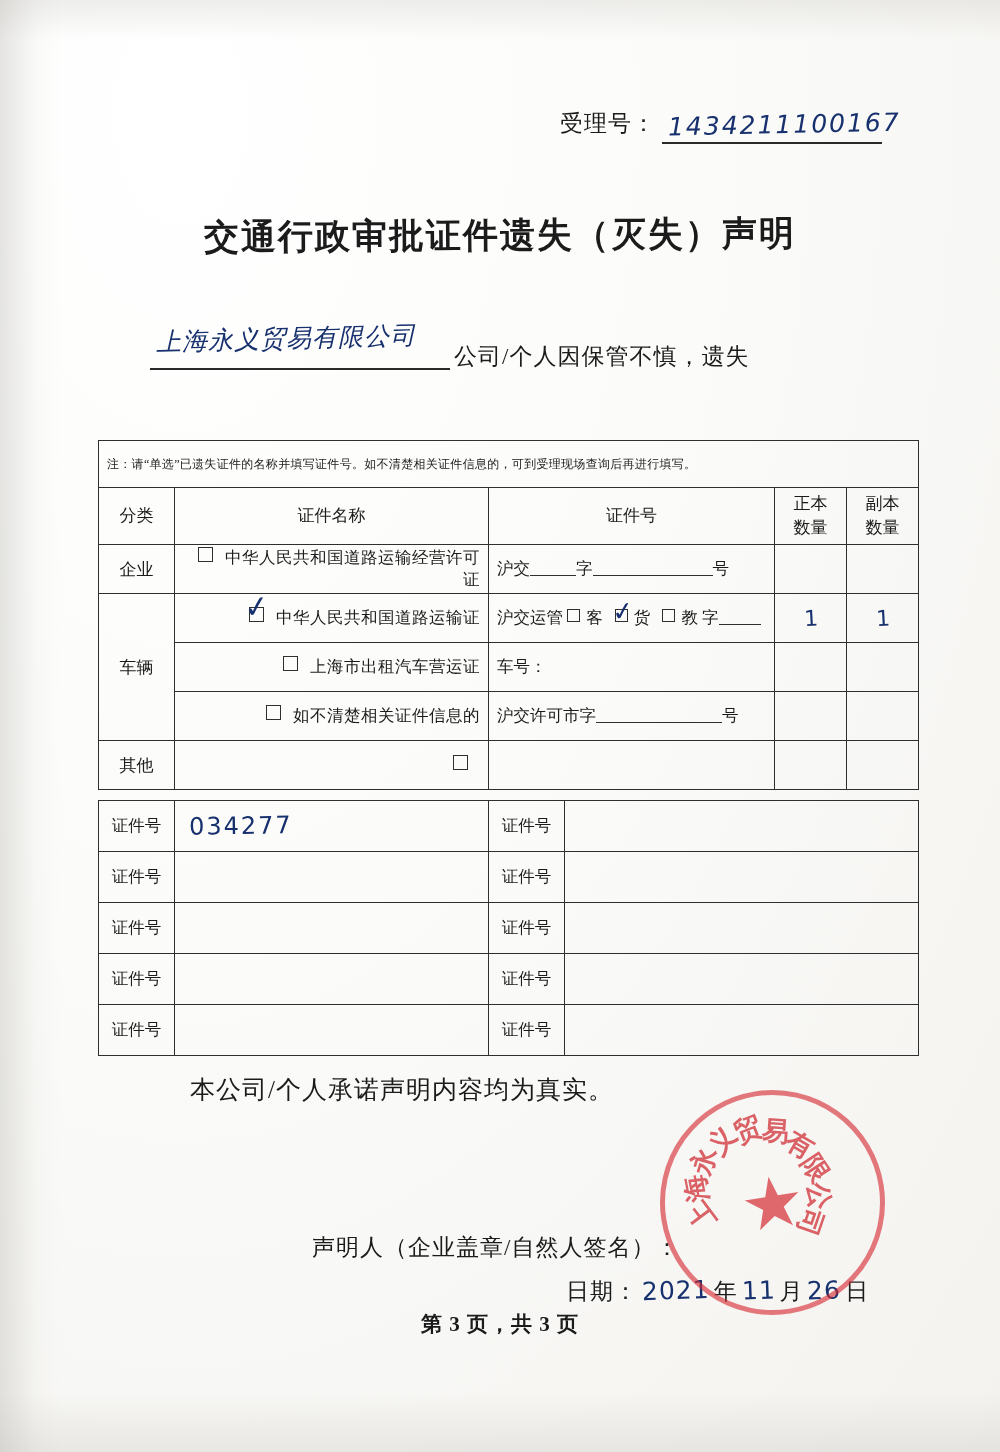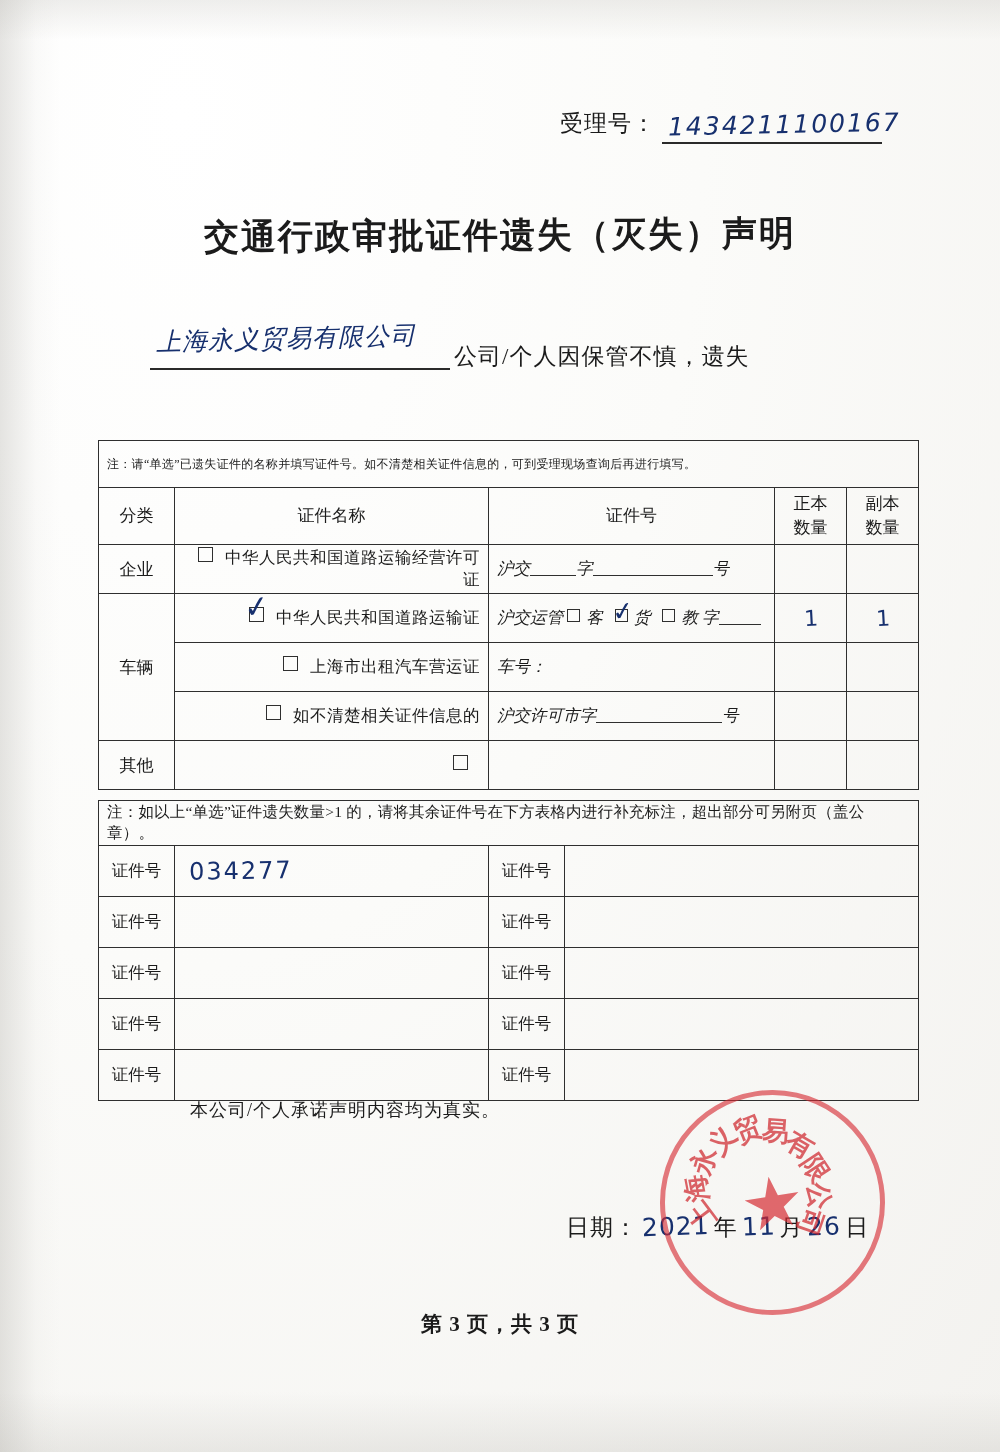--- a/index.html
+++ b/index.html
@@ -152,21 +152,20 @@
   }
   .name-cell {
     height: 48px;
     font-size: 16.5px;
     letter-spacing: 0.5px;
     text-align: right;
   }
   .num-cell {
     height: 48px;
     font-size: 16.5px;
-    font-style: italic;
   }
   .qty-cell { text-align: center; }
 
   .cb {
     display: inline-block;
     width: 13px;
     height: 13px;
     border: 1.4px solid #2f2f2f;
     margin-right: 12px;
     vertical-align: 1px;
@@ -230,35 +229,35 @@
     letter-spacing: 2px;
     transform: rotate(-1deg);
     display: inline-block;
     padding-left: 6px;
   }
 
   
   .promise {
     position: absolute;
     left: 190px;
-    top: 1098px;
-    font-size: 18px;
+    top: 1073px;
+    font-size: 25px;
     letter-spacing: 1px;
   }
   .declarant {
     position: absolute;
     left: 312px;
     top: 1232px;
     font-size: 23px;
     letter-spacing: 1px;
   }
   .date-row {
     position: absolute;
     left: 566px;
-    top: 1212px;
+    top: 1276px;
     font-size: 23px;
     letter-spacing: 1px;
     display: flex;
     align-items: baseline;
   }
   .date-hw {
     font-family: "DejaVu Sans", sans-serif;
     color: #17306e;
     font-size: 25px;
     transform: rotate(-2deg);
@@ -426,23 +425,20 @@
 
   <table class="doc" id="note2-table">
     <colgroup>
       <col style="width:76px">
       <col style="width:314px">
       <col style="width:76px">
       <col style="width:354px">
     </colgroup>
     <tbody>
       <tr>
-        <td class="note2-cell" colspan="4">注：如以上“单选”证件遗失数量&gt;1 的，请将其余证件号在下方表格内进行补充标注，超出部分可另附页（盖公章）。</td>
-      </tr>
-      <tr>
         <td class="lbl-cell">证件号</td>
         <td class="val-cell"><span class="cert-hw">034277</span></td>
         <td class="lbl-cell">证件号</td>
         <td class="val-cell"></td>
       </tr>
       <tr>
         <td class="lbl-cell">证件号</td>
         <td class="val-cell"></td>
         <td class="lbl-cell">证件号</td>
         <td class="val-cell"></td>
@@ -463,20 +459,21 @@
         <td class="lbl-cell">证件号</td>
         <td class="val-cell"></td>
         <td class="lbl-cell">证件号</td>
         <td class="val-cell"></td>
       </tr>
     </tbody>
   </table>
 
   <div class="promise">本公司/个人承诺声明内容均为真实。</div>
 
+  <div class="declarant">声明人（企业盖章/自然人签名）：</div>
 
   <div class="date-row">
     <span>日期：</span>
     <span class="date-hw">2021</span>
     <span>年</span>
     <span class="date-hw">11</span>
     <span>月</span>
     <span class="date-hw">26</span>
     <span>日</span>
   </div>

